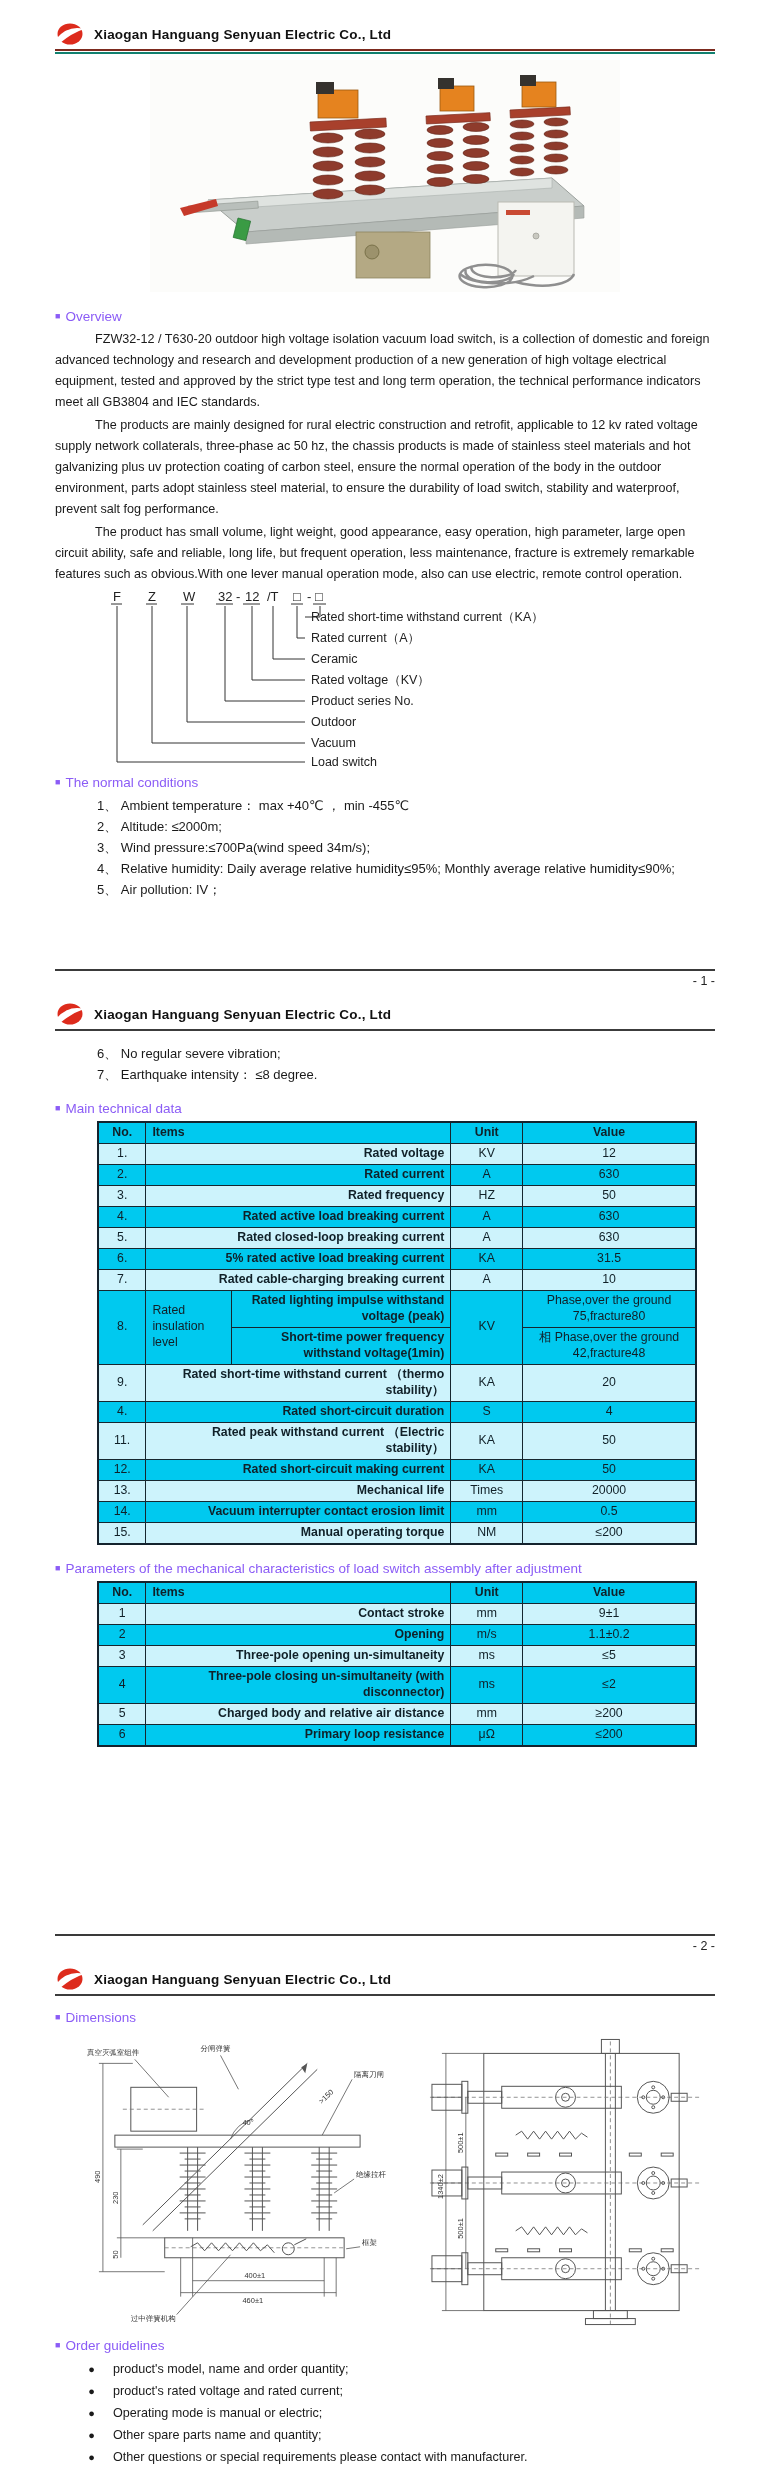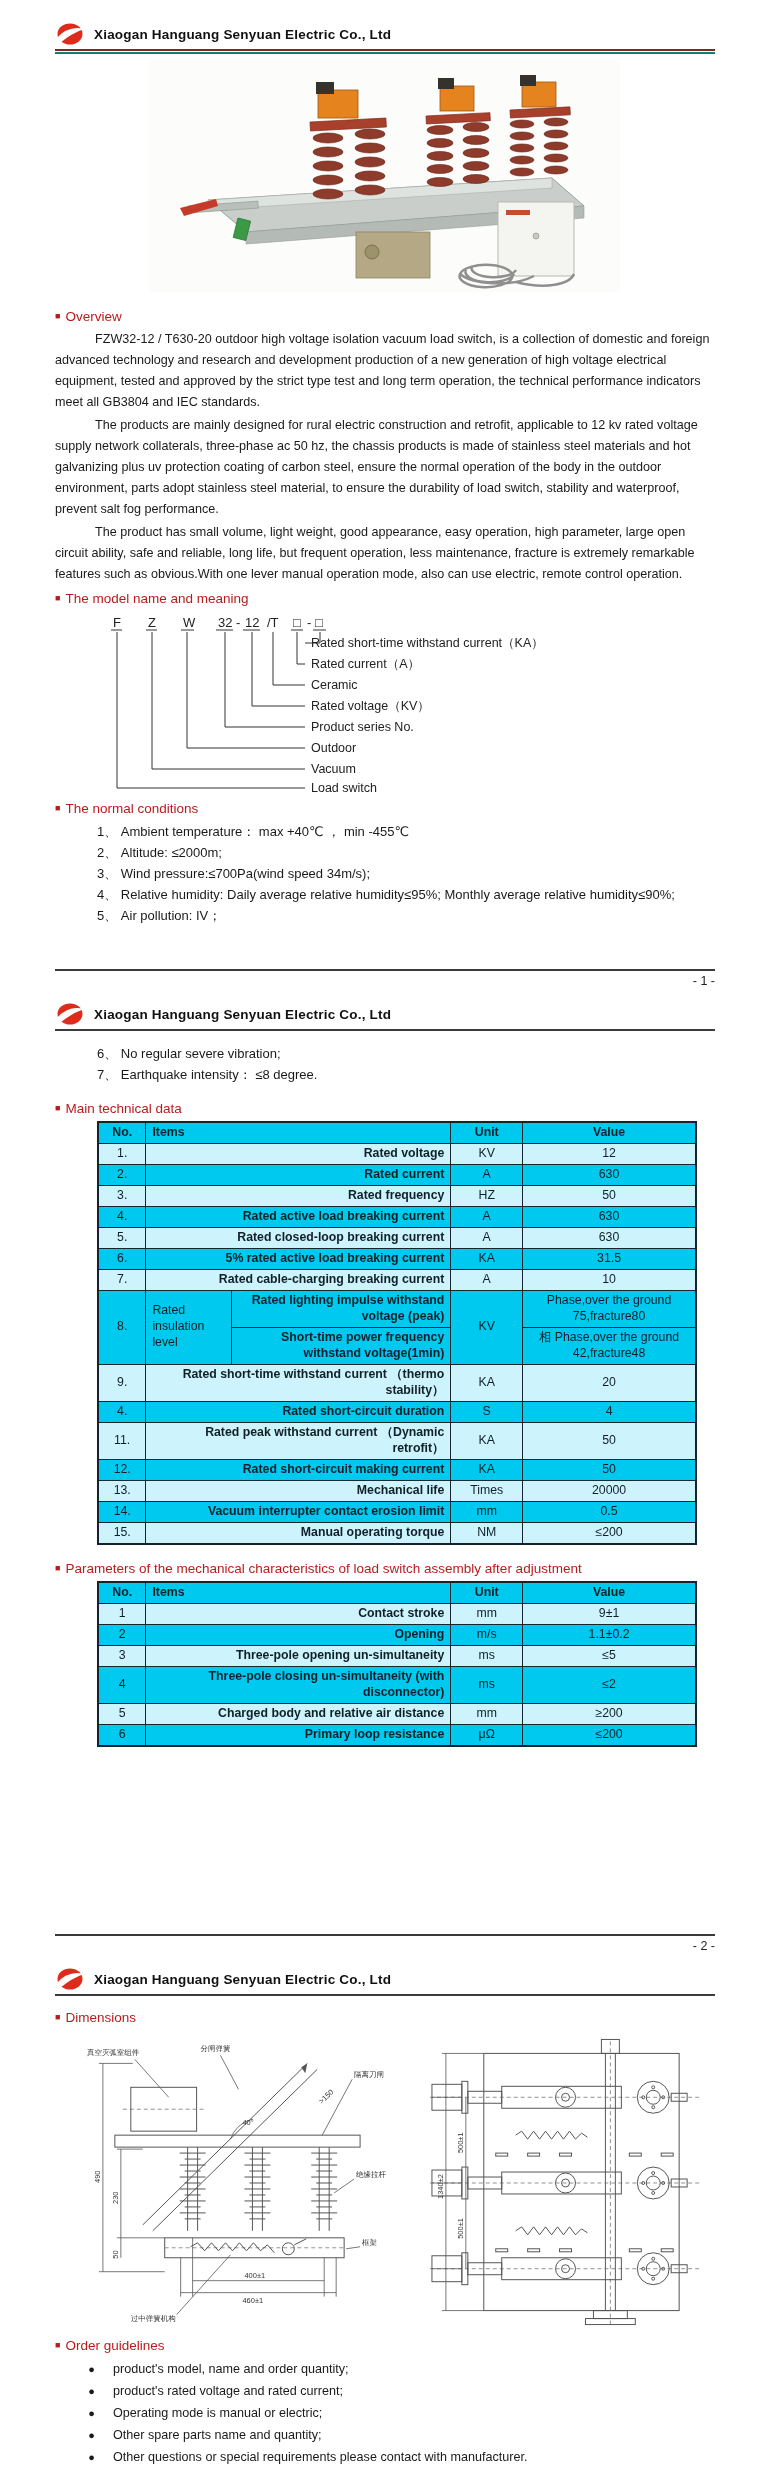--- a/index.html
+++ b/index.html
@@ -11,21 +11,21 @@
   #page3{top:1945px;height:522px;}
   .inner{padding:0 55px;}
   
   .co-header{display:flex;align-items:center;gap:9px;padding:10px 55px 0 55px;}
   .co-name{font-weight:bold;font-size:13.5px;color:#111;letter-spacing:.2px;}
   .hdr-rules{margin:3px 55px 0 55px;}
   .rule-red{height:2px;background:#7c2a1e;}
   .rule-teal{height:2px;background:#11806f;margin-top:1px;}
   .rule-dark{height:2px;background:#3c3c3c;}
   
-  .sec-title{color:#b91c1c;font-size:13.5px;margin:13px 0 5px 0;}
+  .sec-title{color:#8b5cf6;font-size:13.5px;margin:13px 0 5px 0;}
   .sec-title .sq{font-size:9px;margin-right:5px;vertical-align:2px;}
   
   p.body{font-size:12.6px;line-height:21px;margin:2px 0 0 0;text-indent:40px;}
   .cond{font-size:13px;line-height:21px;text-indent:42px;}
   
   .photo-wrap{text-align:center;margin-top:6px;}
   
   .page-foot{position:absolute;left:55px;right:55px;bottom:4px;}
   .foot-line{border-top:2px solid #3a3a3a;}
   .pagenum{text-align:right;font-size:12.5px;padding-top:3px;color:#222;}
@@ -144,21 +144,20 @@
         <path class="cable" d="M384 216 C360 228 322 224 310 214 M310 214 a26 11 0 1 0 52 4 a26 11 0 1 0 -52 -4 M316 210 a24 10 0 1 0 48 4 M322 206 a22 9 0 1 0 44 4 M366 222 C396 230 420 224 424 214" fill="none" stroke="#8f8f8f" stroke-width="2.4"></path>
       </svg>
     </div>
 
     <div class="inner">
       <div class="sec-title"><span class="sq">■</span><span>Overview</span></div>
       <p class="body">FZW32-12 / T630-20 outdoor high voltage isolation vacuum load switch, is a collection of domestic and foreign advanced technology and research and development production of a new generation of high voltage electrical equipment, tested and approved by the strict type test and long term operation, the technical performance indicators meet all GB3804 and IEC  standards.</p>
       <p class="body">The products are mainly designed for rural electric construction and retrofit, applicable to 12 kv rated voltage supply network collaterals, three-phase ac 50 hz, the chassis products is made of stainless steel materials and hot galvanizing plus uv protection coating of carbon steel, ensure the normal operation of the body in the outdoor environment, parts adopt stainless steel material, to ensure the durability of load switch, stability and waterproof, prevent salt fog performance.</p>
       <p class="body">The product has small volume, light weight, good appearance, easy operation, high parameter, large open circuit ability, safe and reliable, long life, but frequent operation, less maintenance, fracture is extremely remarkable features such as obvious.With one lever manual operation mode, also can use electric, remote control operation.</p>
 
-      <div class="sec-title" style="margin-top:6px"><span class="sq">■</span><span>The model name and meaning</span></div>
 
       
       <svg class="model-svg" width="660" height="182" viewBox="0 0 660 182">
         <g>
           <text class="code" x="58" y="16">F</text>
           <text class="code" x="93" y="16">Z</text>
           <text class="code" x="128" y="16">W</text>
           <text class="code" x="163" y="16">32</text>
           <text class="code" x="181" y="16">-</text>
           <text class="code" x="190" y="16">12</text>
@@ -313,21 +312,21 @@
               <td class="c-val">20</td>
             </tr>
             <tr class="bright">
               <td class="c-no">4.</td>
               <td class="c-item" colspan="2">Rated short-circuit duration</td>
               <td class="c-unit">S</td>
               <td class="c-val">4</td>
             </tr>
             <tr class="light">
               <td class="c-no">11.</td>
-              <td class="c-item" colspan="2">Rated peak withstand current （Dynamic retrofit）</td>
+              <td class="c-item" colspan="2">Rated peak withstand current （Electric stability）</td>
               <td class="c-unit">KA</td>
               <td class="c-val">50</td>
             </tr>
             <tr class="bright">
               <td class="c-no">12.</td>
               <td class="c-item" colspan="2">Rated short-circuit making current</td>
               <td class="c-unit">KA</td>
               <td class="c-val">50</td>
             </tr>
             <tr class="light">

